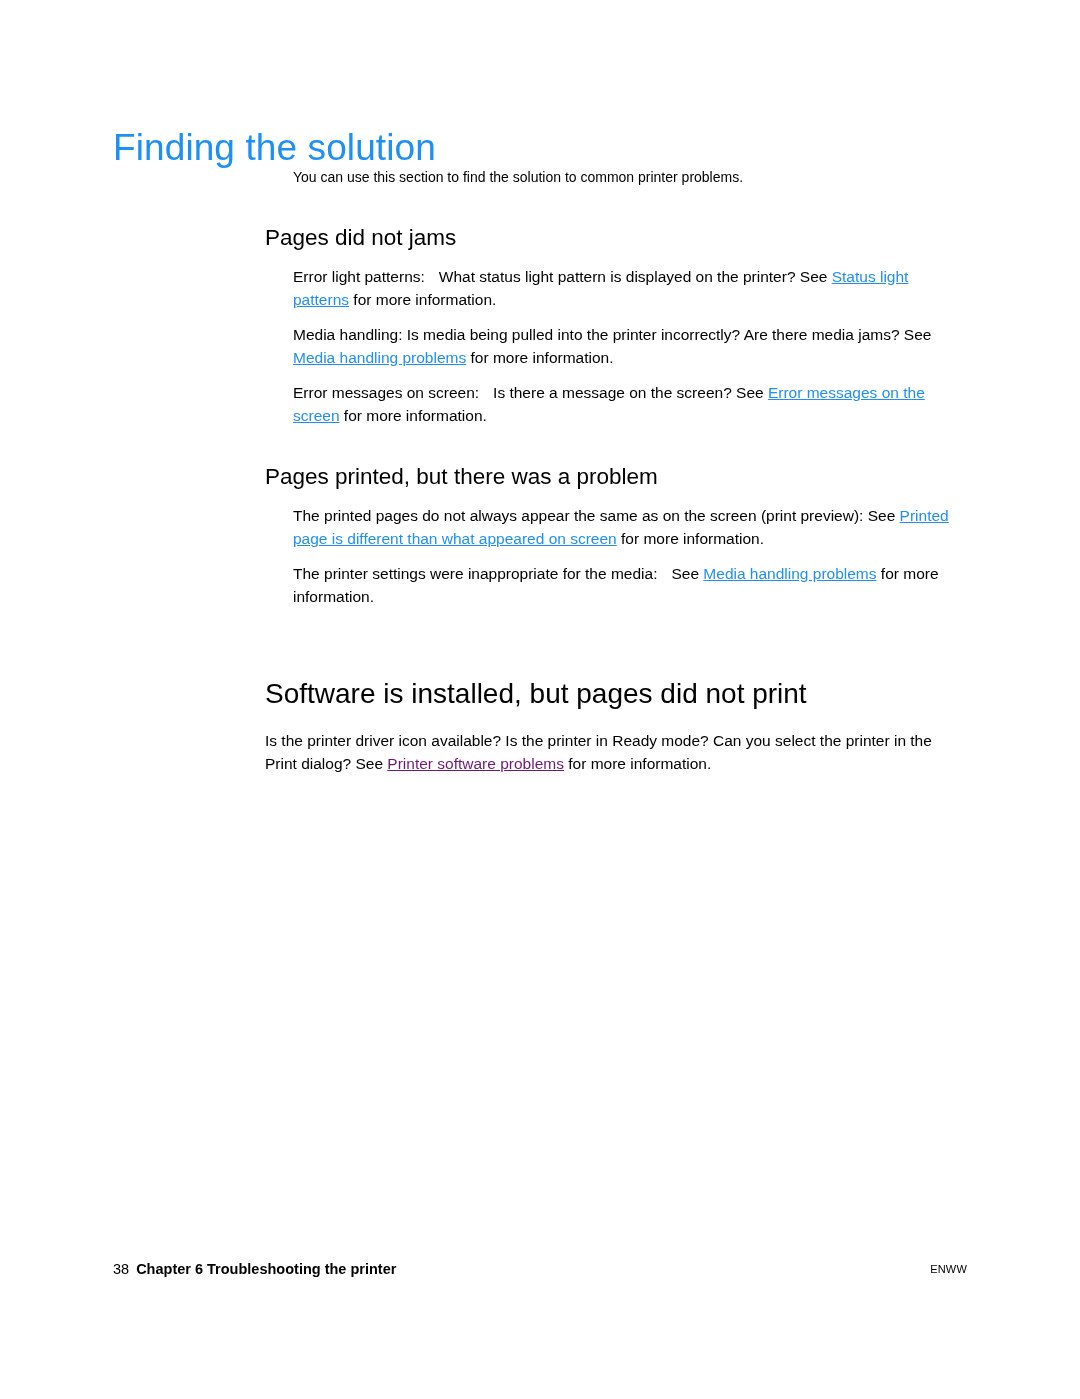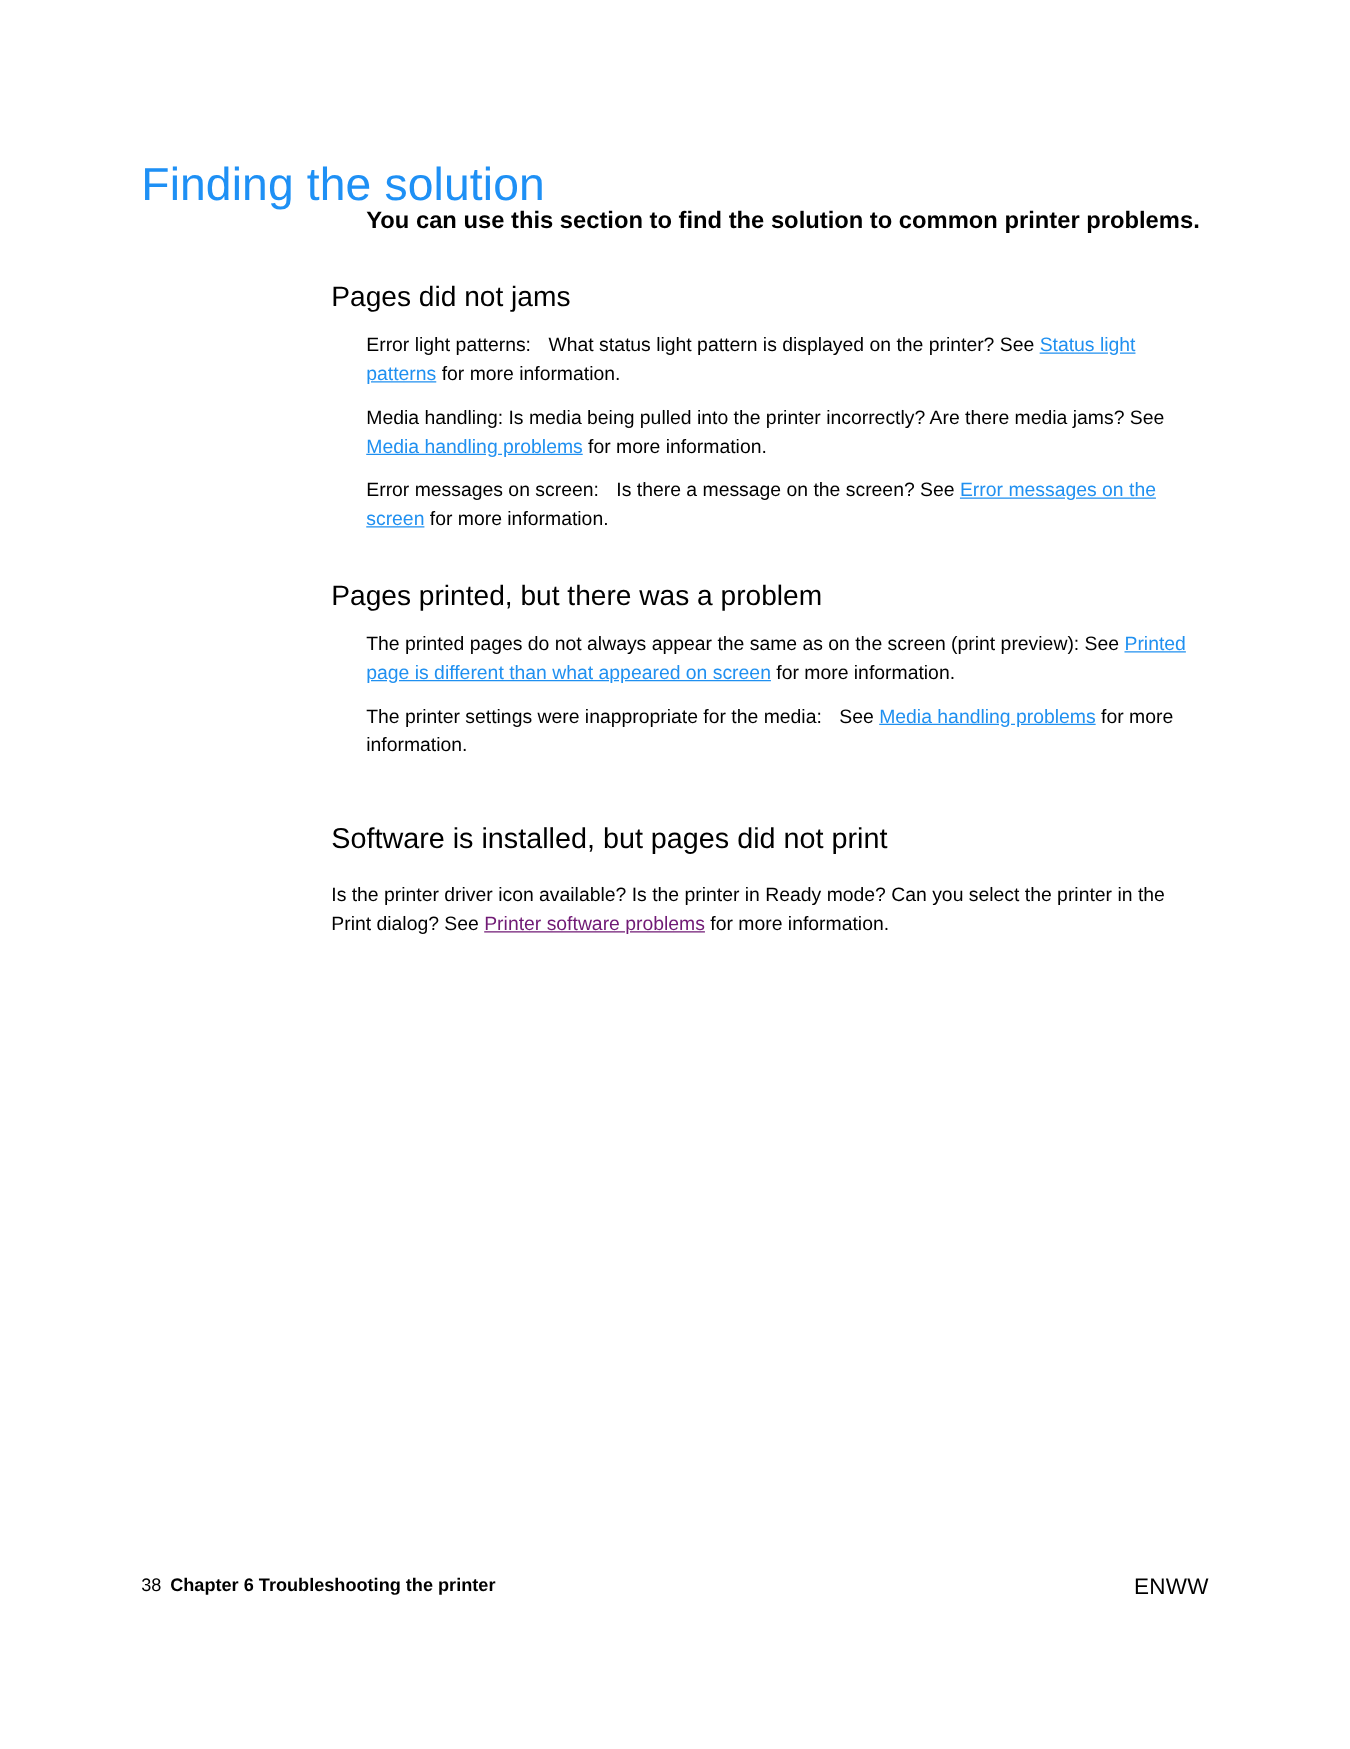--- a/index.html
+++ b/index.html
@@ -36,40 +36,39 @@
 
   
   .content {
     position: absolute;
     left: 265px;
     top: 166px;
     width: 700px;
   }
 
   .intro {
-    font-size: 19px;
+    font-size: 14px;
     line-height: 22px;
     margin: 0 0 0 28px;
     padding: 0;
-    font-weight: bold;
   }
 
   h2.sub-heading {
     font-size: 22.5px;
     line-height: 28px;
     font-weight: normal;
     margin: 0;
     padding: 0;
     color: #000;
     white-space: nowrap;
   }
 
   h2.heading-1 { margin-top: 36px; }
   h2.heading-2 { margin-top: 36px; }
-  h2.heading-3 { margin-top: 48px; font-size: 23px; }
+  h2.heading-3 { margin-top: 72px; font-size: 28px; }
 
   .para {
     font-size: 15.5px;
     line-height: 22.5px;
     margin: 0;
     padding: 0;
     margin-left: 28px;
     width: 672px;
   }
 
@@ -108,21 +107,21 @@
     left: 0;
     top: 0;
     white-space: nowrap;
   }
   .footer-pageno { font-weight: normal; }
   .footer-chapter { font-weight: bold; margin-left: 7px; }
   .footer-right {
     position: absolute;
     right: 0;
     top: 0;
-    font-size: 18px;
+    font-size: 11px;
     letter-spacing: 0.2px;
     white-space: nowrap;
   }
 </style>
 </head>
 <body>
 
 <div class="page">
 
   <h1 class="section-title" style="color: rgb(30, 144, 245);">Finding the solution</h1>

